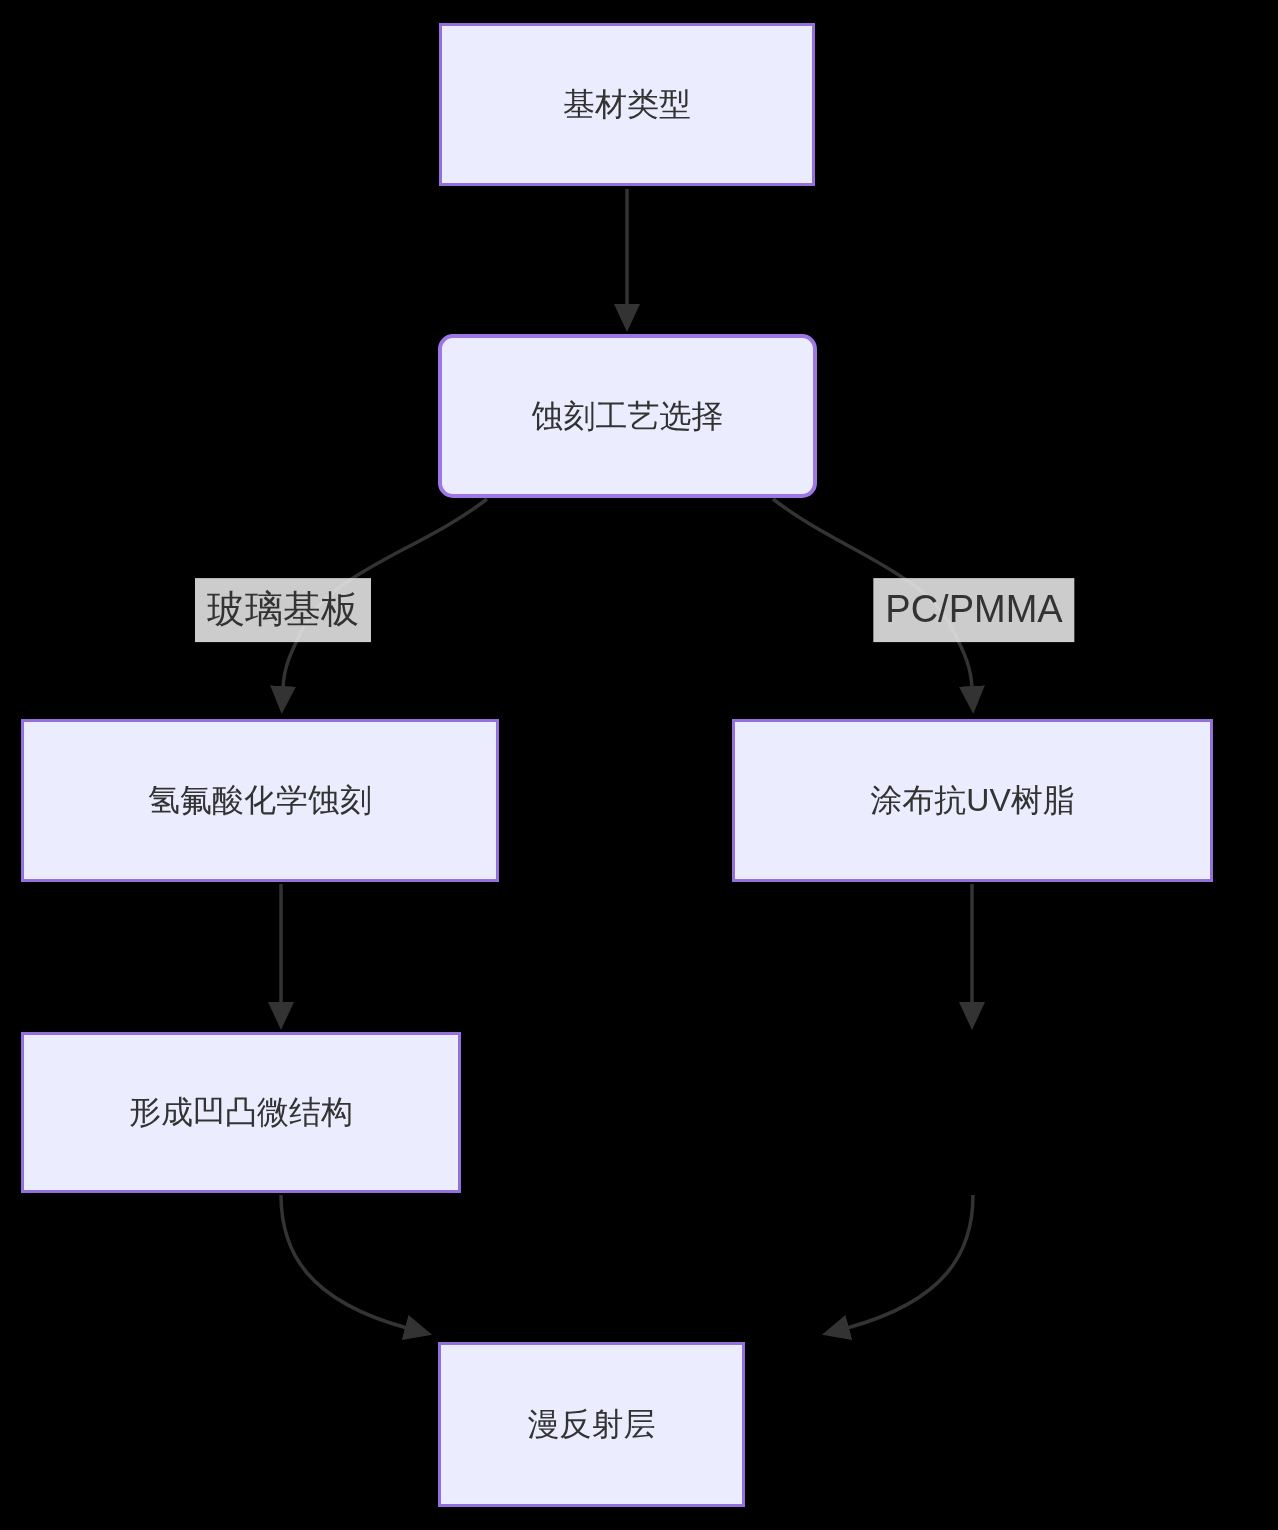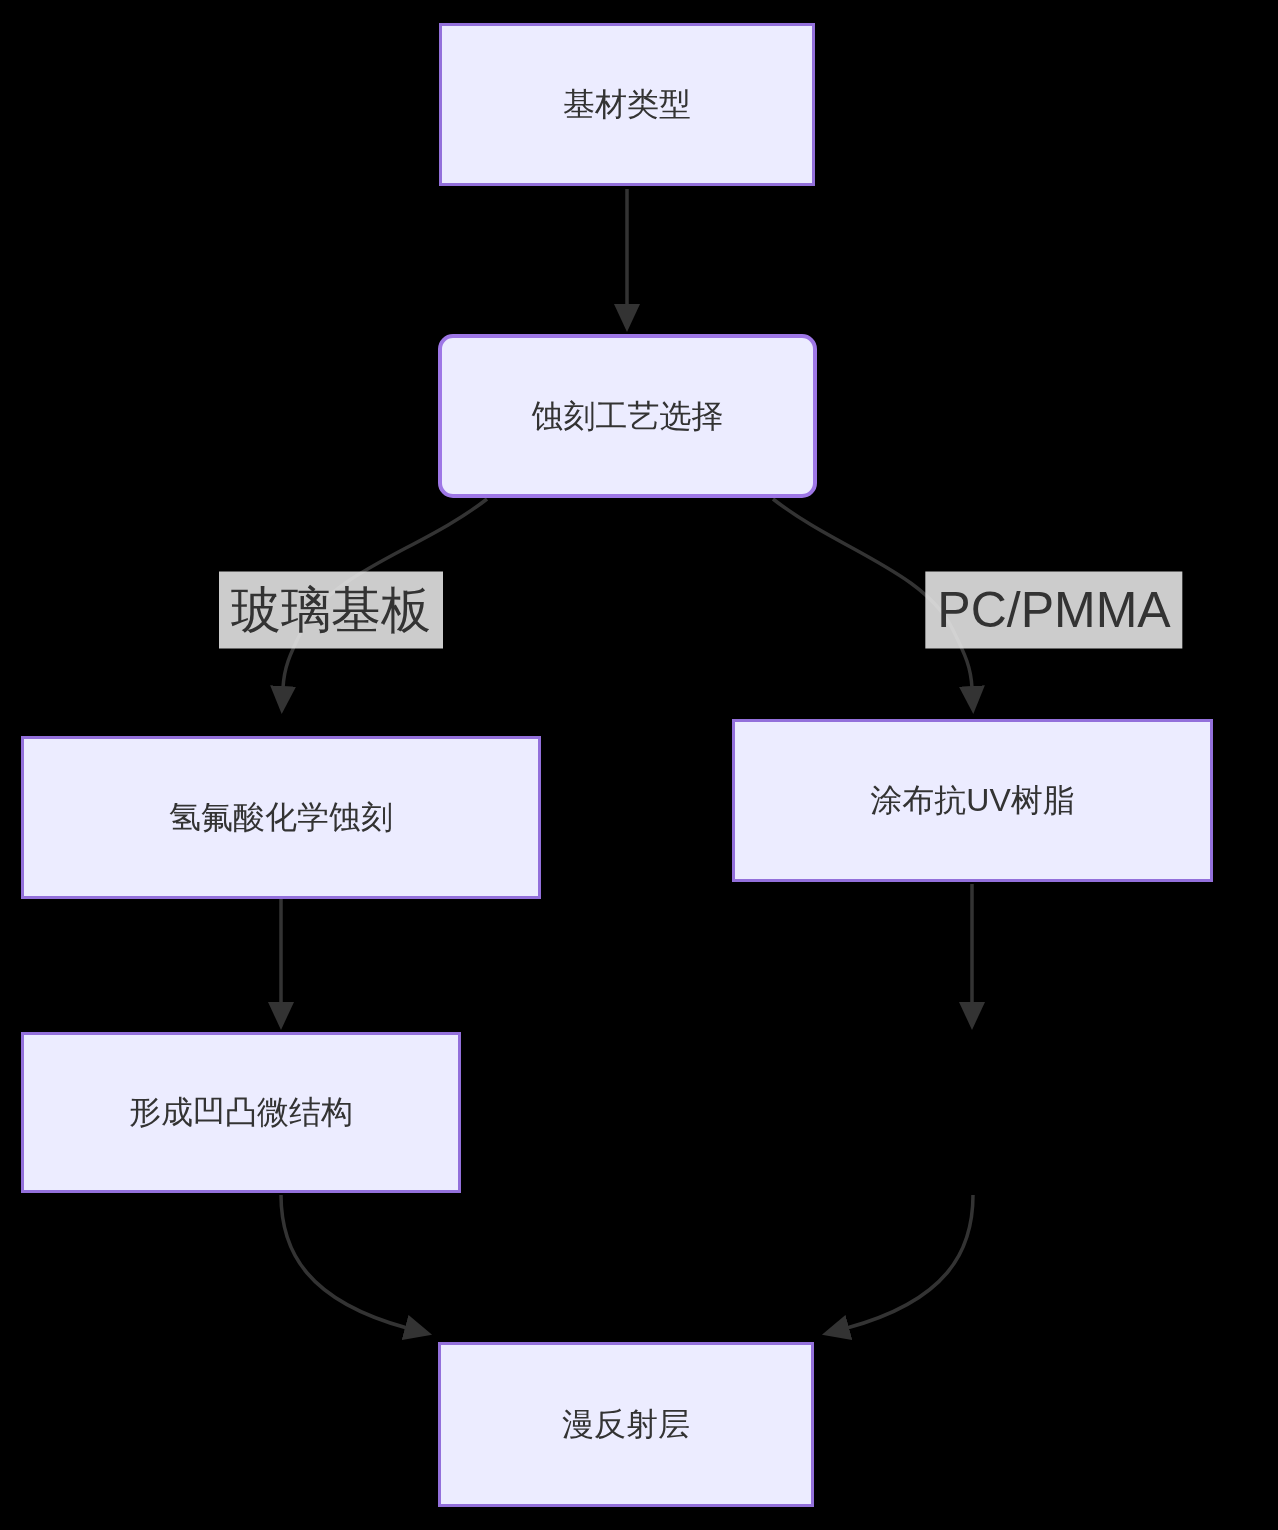--- a/index.html
+++ b/index.html
@@ -45,36 +45,35 @@
   .node.rounded {
     border-radius: 15px;
     border-width: 4px;
     border-color: var(--rounded-border);
   }
   .edge-label {
     position: absolute;
     transform: translate(-50%, -50%);
     background: var(--label-bg);
     color: var(--text);
-    font-size: 50px;
+    font-size: 38px;
     line-height: 1.1;
     padding: 11px 12px;
     white-space: nowrap;
-    margin-left: 48px;
   }
   
   .n-a { left: 439px; top: 23px;   width: 376px; height: 163px; }
   .n-b { left: 438px; top: 334px;  width: 379px; height: 164px; }
-  .n-c { left: 21px;  top: 736px;  width: 520px; height: 163px; }
+  .n-c { left: 21px;  top: 719px;  width: 478px; height: 163px; }
   .n-d { left: 732px; top: 719px;  width: 481px; height: 163px; }
   .n-e { left: 21px;  top: 1032px; width: 440px; height: 161px; }
   .n-f { left: 690px; top: 1032px; width: 567px; height: 161px; }
-  .n-g { left: 438px; top: 1342px; width: 376px; height: 165px; }
+  .n-g { left: 438px; top: 1342px; width: 307px; height: 165px; }
   .l-glass { left: 283px; top: 610px; }
-  .l-pc    { left: 1006px; top: 610px; }
+  .l-pc    { left: 974px; top: 610px; }
 </style>
 </head>
 <body>
 
 <div class="canvas">
 
   <svg class="edge-layer" viewBox="0 0 1278 1530" xmlns="http://www.w3.org/2000/svg">
     <defs>
       <marker id="arrow" markerUnits="userSpaceOnUse" markerWidth="30" markerHeight="26" refX="2" refY="13" orient="auto">
         <polygon points="0,0 28,13 0,26" fill="#333333"></polygon>

